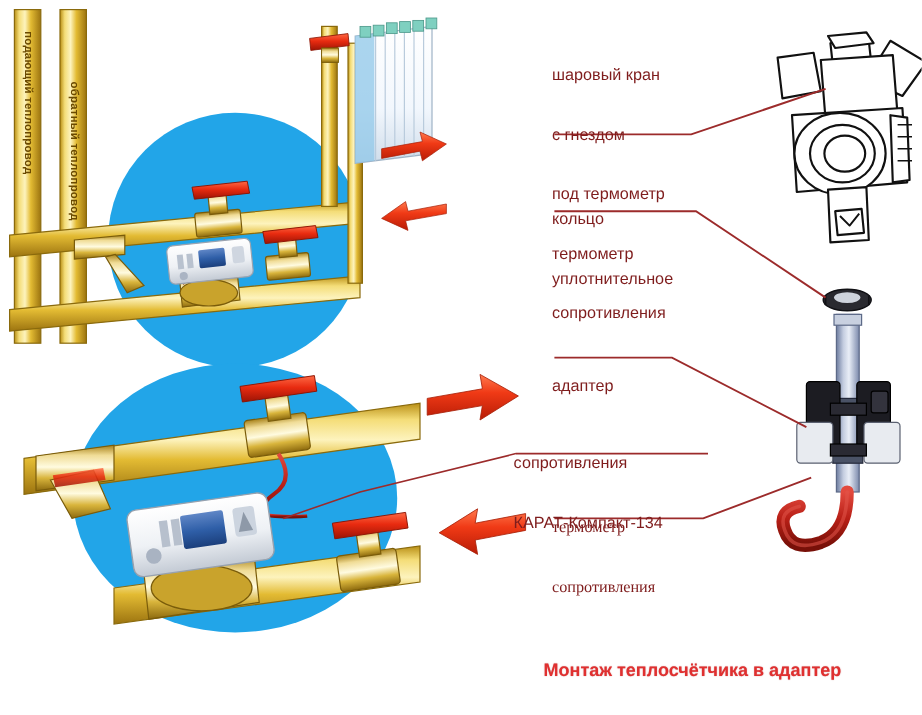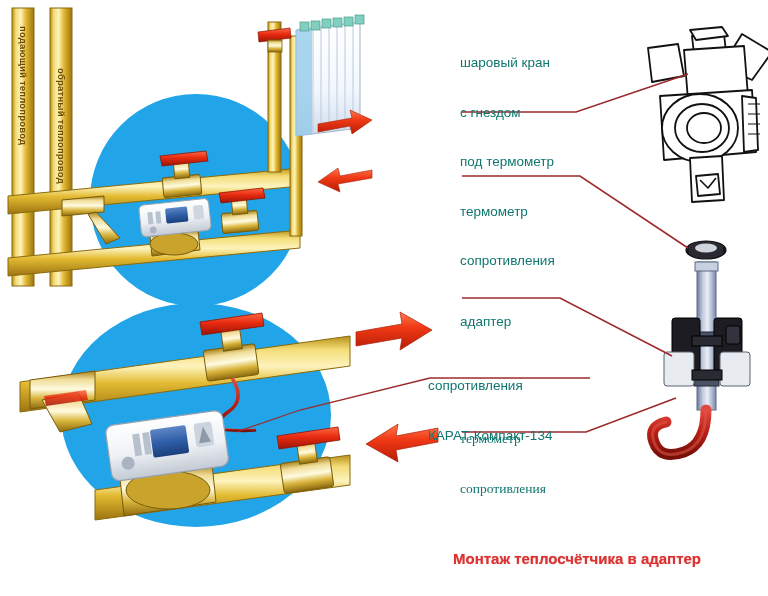--- a/index.html
+++ b/index.html
@@ -1,20 +1,20 @@
 <!DOCTYPE html>
 <html><head>
 <meta charset="utf-8">
 <style>
   html,body{margin:0;padding:0;}
   body{width:768px;height:596px;background:#ffffff;position:relative;
        font-family:"Liberation Sans",sans-serif;overflow:hidden;}
   .stage{position:absolute;inset:0;}
   svg.layer{position:absolute;left:0;top:0;width:768px;height:596px;}
-  .lbl{position:absolute;color:#0f766e;font-size:13.5px;line-height:16.5px;white-space:pre;}
+  .lbl{position:absolute;color:#7f1d1d;font-size:13.5px;line-height:16.5px;white-space:pre;}
   .title{position:absolute;color:#e03030;font-weight:bold;font-size:15px;
          line-height:20px;text-align:center;white-space:pre;
          text-shadow:0 0 1px rgba(150,0,0,.45);}
   .vtext{position:absolute;color:#6b4a00;font-size:9.5px;font-weight:bold;
          white-space:nowrap;transform-origin:0 0;letter-spacing:.2px;}
 </style>
 </head>
 <body>
 
 <div class="stage">
@@ -293,20 +293,24 @@
   <div class="vtext" style="left:67px; top:68px; transform:rotate(90deg);">обратный теплопровод</div>
 
   <div class="lbl" style="left:460px; top:22px;">
     <div>шаровый кран</div>
     <div>с гнездом</div>
     <div>под термометр</div>
     <div>термометр</div>
     <div>сопротивления</div>
   </div>
 
+  <div class="lbl" style="left:460px; top:142px;">
+    <div>кольцо</div>
+    <div>уплотнительное</div>
+  </div>
 
   <div class="lbl" style="left:460px; top:281px;">
     <div>адаптер</div>
   </div>
 
   <div class="lbl" style="left:428px; top:345px;">
     <div>сопротивления</div>
     <div>КАРАТ-Компакт-134</div>
   </div>
 

